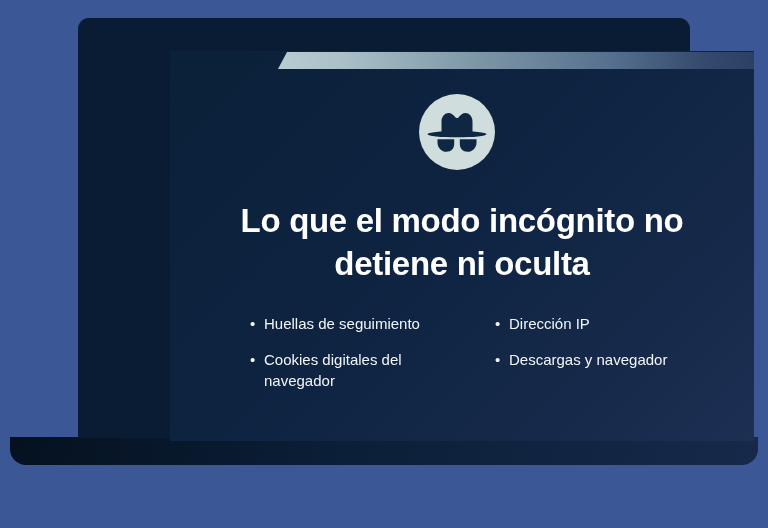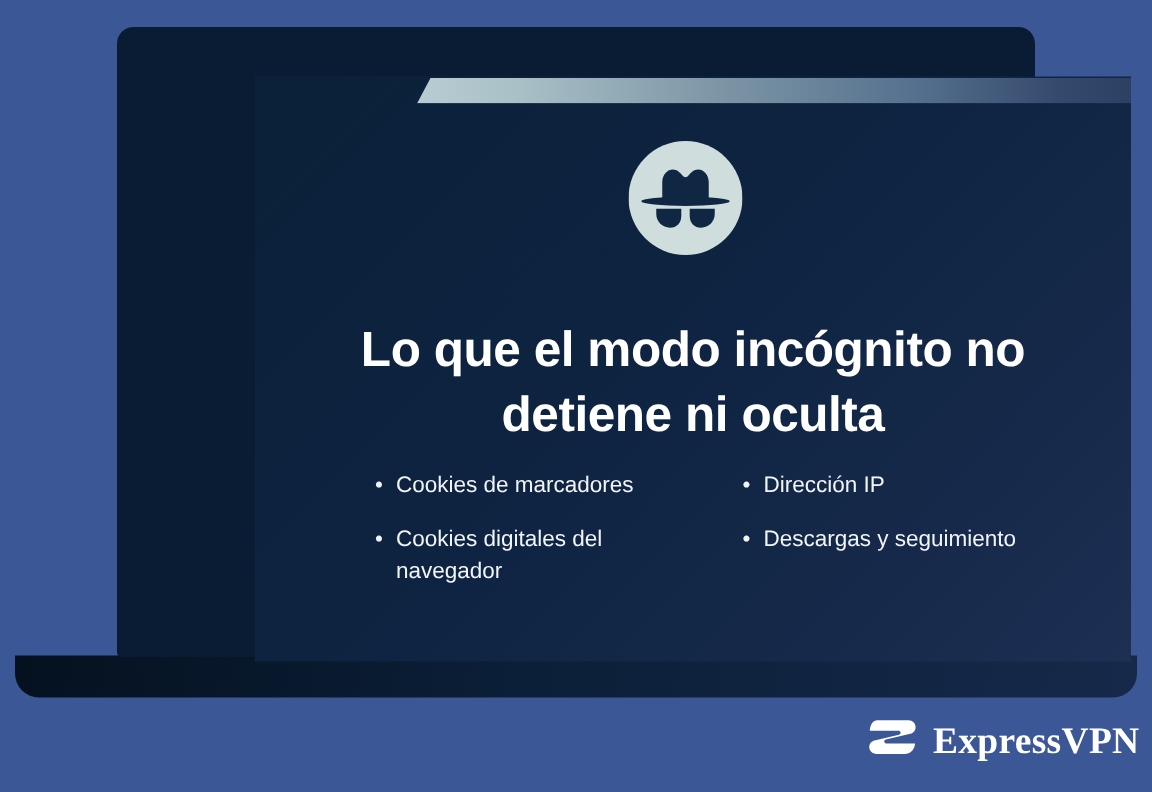--- a/index.html
+++ b/index.html
@@ -69,21 +69,21 @@
     left: 249px;
     top: 43px;
     width: 76px;
     height: 76px;
   }
 
   
   #slide-title {
     position: absolute;
     left: 24px;
-    top: 160px;
+    top: 148px;
     width: 536px;
     text-align: center;
     color: #ffffff;
     font-size: 33px;
     line-height: 43px;
     font-weight: bold;
     letter-spacing: -0.3px;
   }
 
   #bullet-columns {
@@ -170,59 +170,36 @@
                    C43.8 57.8 40.8 54.6 40.8 49.8 Z" fill="#0f2742"></path>
         </svg>
       </div>
 
       <div id="slide-title">Lo que el modo incógnito no detiene ni oculta</div>
 
       <div id="bullet-columns">
         <div class="bullet-col">
           <div class="bullet-item">
             <span class="dot">•</span>
-            <span>Cookies de marcadores</span>
+            <span>Huellas de seguimiento</span>
           </div>
           <div class="bullet-item">
             <span class="dot">•</span>
             <span>Cookies digitales del navegador</span>
           </div>
         </div>
         <div class="bullet-col">
           <div class="bullet-item">
             <span class="dot">•</span>
             <span>Dirección IP</span>
           </div>
           <div class="bullet-item">
             <span class="dot">•</span>
-            <span>Descargas y seguimiento</span>
+            <span>Descargas y navegador</span>
           </div>
         </div>
       </div>
 
     </div>
   </div>
 
-  <div id="brand">
-    <span>
-      <svg width="34" height="30" viewBox="0 0 34 30" aria-hidden="true">
-        <path d="M7.0 3.2 L27.6 3.2
-                 C30.4 3.2 32.4 5.3 32.4 7.8
-                 C32.4 10.0 30.9 11.7 28.9 12.2
-                 L12.6 16.0
-                 C11.9 16.2 11.5 16.7 11.5 17.3
-                 C11.5 18.1 12.1 18.6 12.9 18.6
-                 L32.0 18.6
-                 C32.0 22.4 28.9 25.6 25.0 25.6
-                 L6.4 25.6
-                 C3.5 25.6 1.5 23.5 1.5 21.0
-                 C1.5 18.8 3.0 17.1 5.0 16.6
-                 L21.3 12.8
-                 C22.0 12.6 22.4 12.1 22.4 11.5
-                 C22.4 10.7 21.8 10.2 21.0 10.2
-                 L1.9 10.2
-                 C1.9 6.4 4.0 3.2 7.0 3.2 Z" fill="#ffffff"></path>
-      </svg>
-    </span>
-    <span id="brand-wordmark">ExpressVPN</span>
-  </div>
 
 </div>
 
 </body></html>

